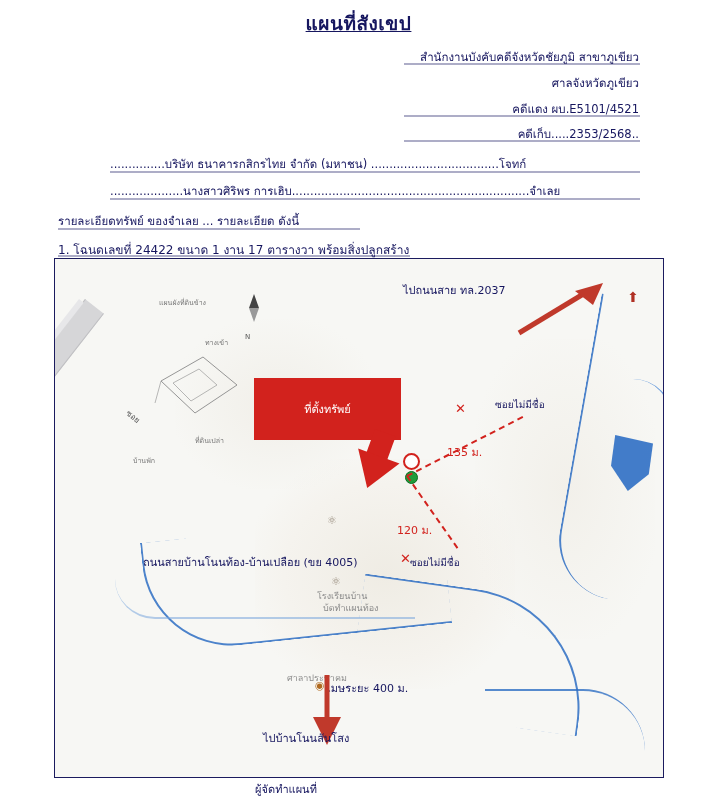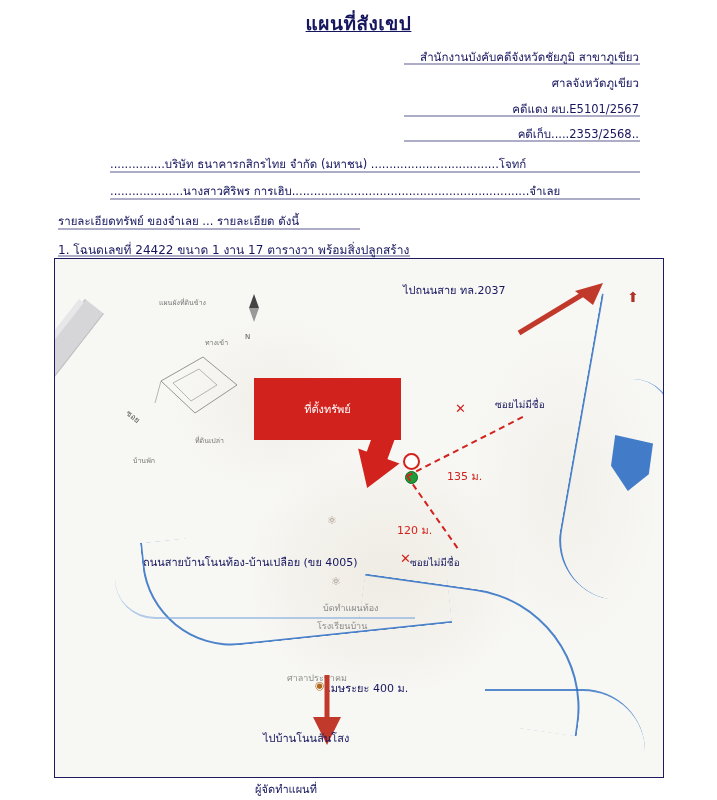--- a/index.html
+++ b/index.html
@@ -175,21 +175,21 @@
 </style>
 </head>
 <body>
 
 <div class="page">
 
   <div class="doc-title">แผนที่สังเขป</div>
 
   <div class="hdr-line hdr-r1">สำนักงานบังคับคดีจังหวัดชัยภูมิ สาขาภูเขียว</div>
   <div class="hdr-line hdr-r2">ศาลจังหวัดภูเขียว</div>
-  <div class="hdr-line hdr-r3">คดีแดง ผบ.E5101/2567</div>
+  <div class="hdr-line hdr-r3">คดีแดง ผบ.E5101/4521</div>
   <div class="hdr-line hdr-r4">คดีเก็บ.....2353/2568..</div>
   <div class="hdr-line hdr-r5">...............บริษัท ธนาคารกสิกรไทย จำกัด (มหาชน) ...................................โจทก์</div>
   <div class="hdr-line hdr-r6">....................นางสาวศิริพร การเฮิบ.................................................................จำเลย</div>
   <div class="hdr-line hdr-r7">รายละเอียดทรัพย์ ของจำเลย ... รายละเอียด ดังนี้</div>
   <div class="hdr-line hdr-r8">1. โฉนดเลขที่ 24422  ขนาด 1 งาน 17 ตารางวา พร้อมสิ่งปลูกสร้าง</div>
 
   <svg style="position:absolute;left:0;top:0;width:717px;height:260px;pointer-events:none">
     <line x1="404" y1="64" x2="640" y2="64" stroke="#16165f" stroke-width="0.7"></line>
     <line x1="404" y1="116" x2="640" y2="116" stroke="#16165f" stroke-width="0.7"></line>
     <line x1="404" y1="141" x2="640" y2="141" stroke="#16165f" stroke-width="0.7"></line>
@@ -248,36 +248,36 @@
 
       <div class="pin">
           <div class="head"></div>
         </div>
       <div class="dot-green"></div>
 
       <div class="dash1"></div>
       <div class="dash2"></div>
       <div class="xmark" style="left:400px;top:142px;">✕</div>
       <div class="xmark" style="left:345px;top:292px;">✕</div>
-      <div class="dim" style="left:392px;top:208px;">135 ม.</div>
+      <div class="dim" style="left:392px;top:184px;">135 ม.</div>
       <div class="dim" style="left:342px;top:262px;">120 ม.</div>
 
       <div class="m-label-sm" style="left:440px;top:138px;">ซอยไม่มีชื่อ</div>
       <div class="m-label-sm" style="left:355px;top:296px;">ซอยไม่มีชื่อ</div>
 
       <div class="road-line-main"></div>
       <div class="road-main-label">ถนนสายบ้านโนนท้อง-บ้านเปลือย (ขย 4005)</div>
 
       <div class="poi" style="left:272px;top:255px;">
           <span class="g">⚛</span>
         </div>
       <div class="poi" style="left:276px;top:316px;">
           <span class="g">⚛</span>
         </div>
-      <div class="poi" style="left:262px;top:330px;margin-top:30px;">โรงเรียนบ้าน</div>
+      <div class="poi" style="left:262px;top:330px;">โรงเรียนบ้าน</div>
       <div class="poi" style="left:268px;top:342px;">บ้ดทำแผนท้อง</div>
       <div class="poi" style="left:232px;top:412px;">ศาลาประชาคม</div>
 
       <div class="hospital">◉</div>
       <div class="hosp-label">เมษระยะ 400 ม.</div>
 
       <svg class="arw-sw" viewBox="0 0 44 76">
         <line x1="22" y1="4" x2="22" y2="52" stroke="#c0392b" stroke-width="5"></line>
         <polygon points="22,74 8,46 36,46" fill="#c0392b"></polygon>
       </svg>

